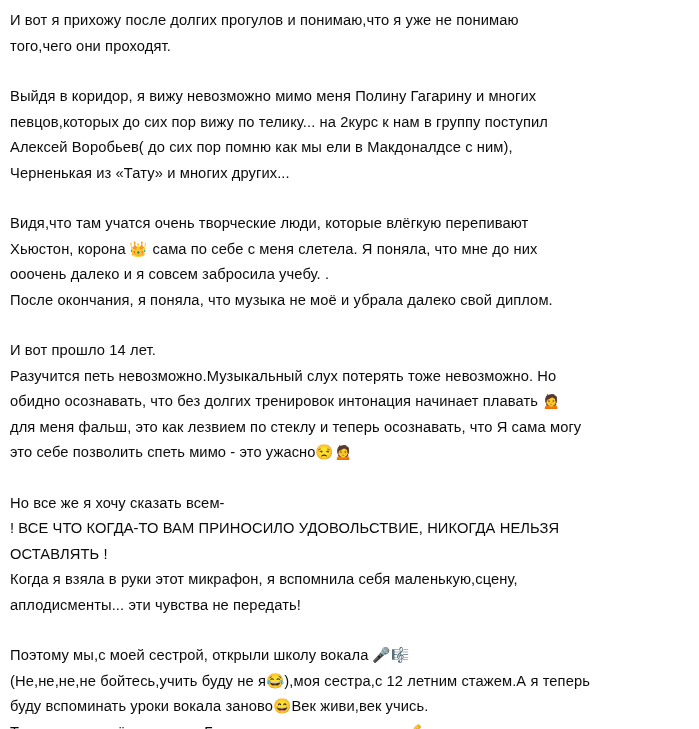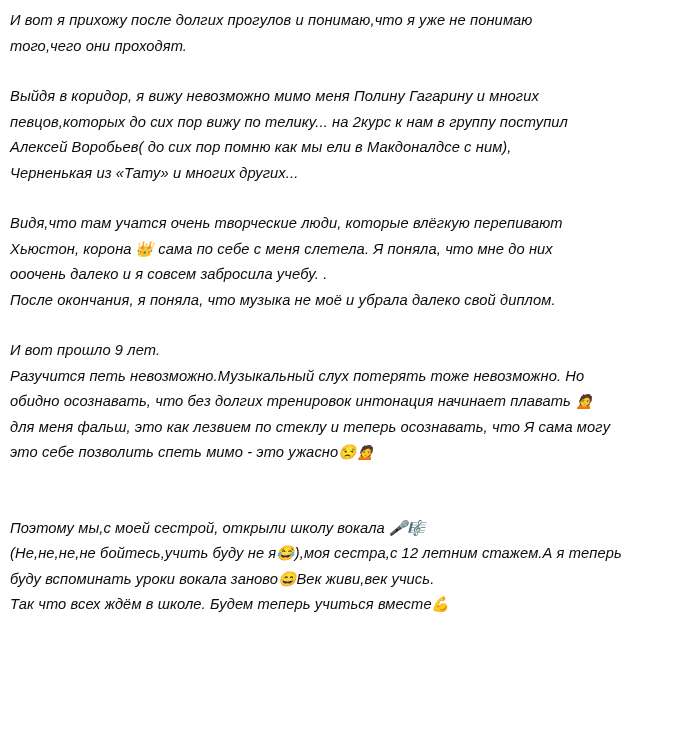--- a/index.html
+++ b/index.html
@@ -23,21 +23,20 @@
   .article {
     font-size: 14.7px;
     line-height: 25.5px;
     color: #0b0b0b;
     letter-spacing: 0.1px;
   }
   .para {
     margin: 0;
     white-space: pre-wrap;
     word-wrap: break-word;
-    font-style: italic;
   }
   .spacer {
     height: 25px;
   }
 </style>
 </head>
 <body>
 
 <div class="page">
   <div class="article">
@@ -47,25 +46,30 @@
     <p class="para">Выйдя в коридор, я вижу невозможно мимо меня Полину Гагарину и многих
 певцов,которых до сих пор вижу по телику... на 2курс к нам в группу поступил
 Алексей Воробьев( до сих пор помню как мы ели в Макдоналдсе с ним),
 Черненькая из «Тату» и многих других...</p>
     <div class="spacer"></div>
     <p class="para">Видя,что там учатся очень творческие люди, которые влёгкую перепивают
 Хьюстон, корона 👑 сама по себе с меня слетела. Я поняла, что мне до них
 ооочень далеко и я совсем забросила учебу. .
 После окончания, я поняла, что музыка не моё и убрала далеко свой диплом.</p>
     <div class="spacer"></div>
-    <p class="para">И вот прошло 9 лет.
+    <p class="para">И вот прошло 14 лет.
 Разучится петь невозможно.Музыкальный слух потерять тоже невозможно. Но
 обидно осознавать, что без долгих тренировок интонация начинает плавать 🙍
 для меня фальш, это как лезвием по стеклу и теперь осознавать, что Я сама могу
 это себе позволить спеть мимо - это ужасно😒🙍</p>
     <div class="spacer"></div>
+    <p class="para">Но все же я хочу сказать всем-
+! ВСЕ ЧТО КОГДА-ТО ВАМ ПРИНОСИЛО УДОВОЛЬСТВИЕ, НИКОГДА НЕЛЬЗЯ
+ОСТАВЛЯТЬ !
+Когда я взяла в руки этот микрафон, я вспомнила себя маленькую,сцену,
+аплодисменты... эти чувства не передать!</p>
     <div class="spacer"></div>
     <p class="para">Поэтому мы,с моей сестрой, открыли школу вокала 🎤🎼
 (Не,не,не,не бойтесь,учить буду не я😂),моя сестра,с 12 летним стажем.А я теперь
 буду вспоминать уроки вокала заново😄Век живи,век учись.
 Так что всех ждём в школе. Будем теперь учиться вместе💪</p>
   </div>
 </div>
 
 </body></html>

